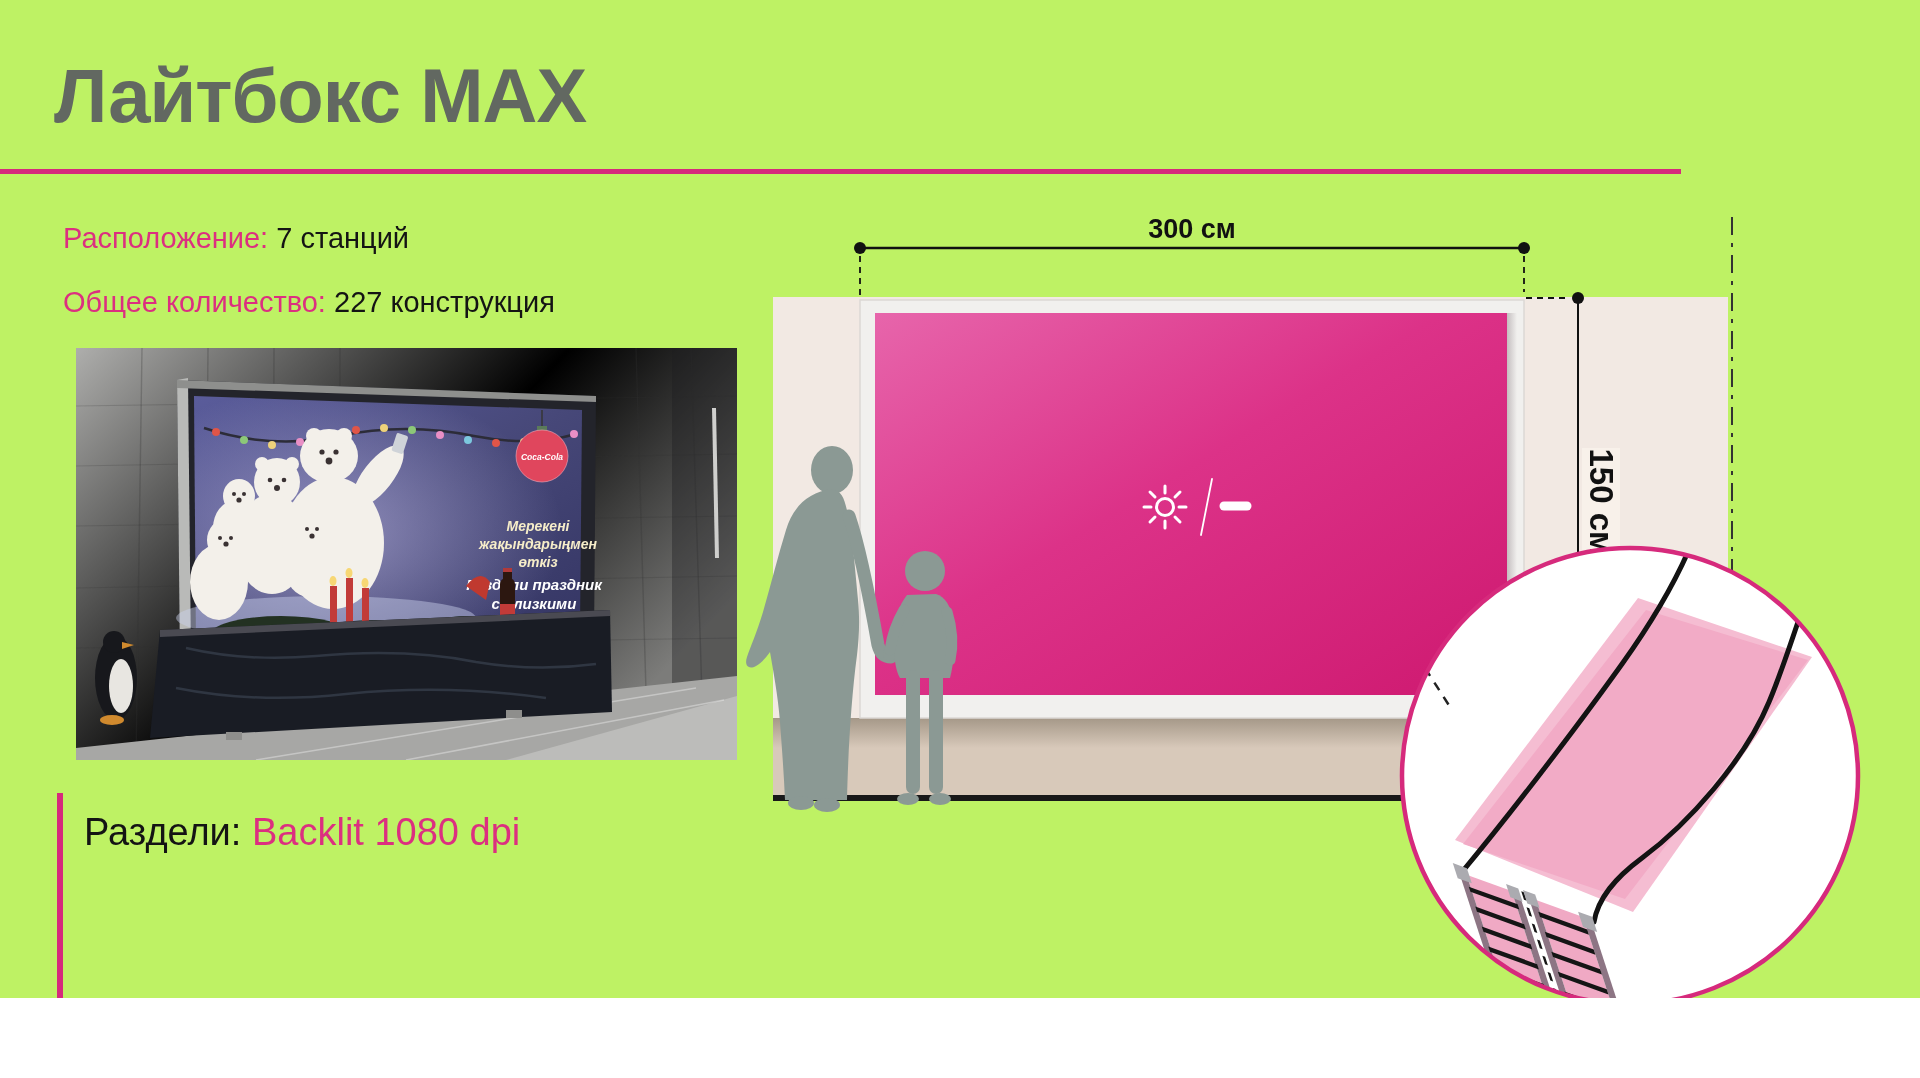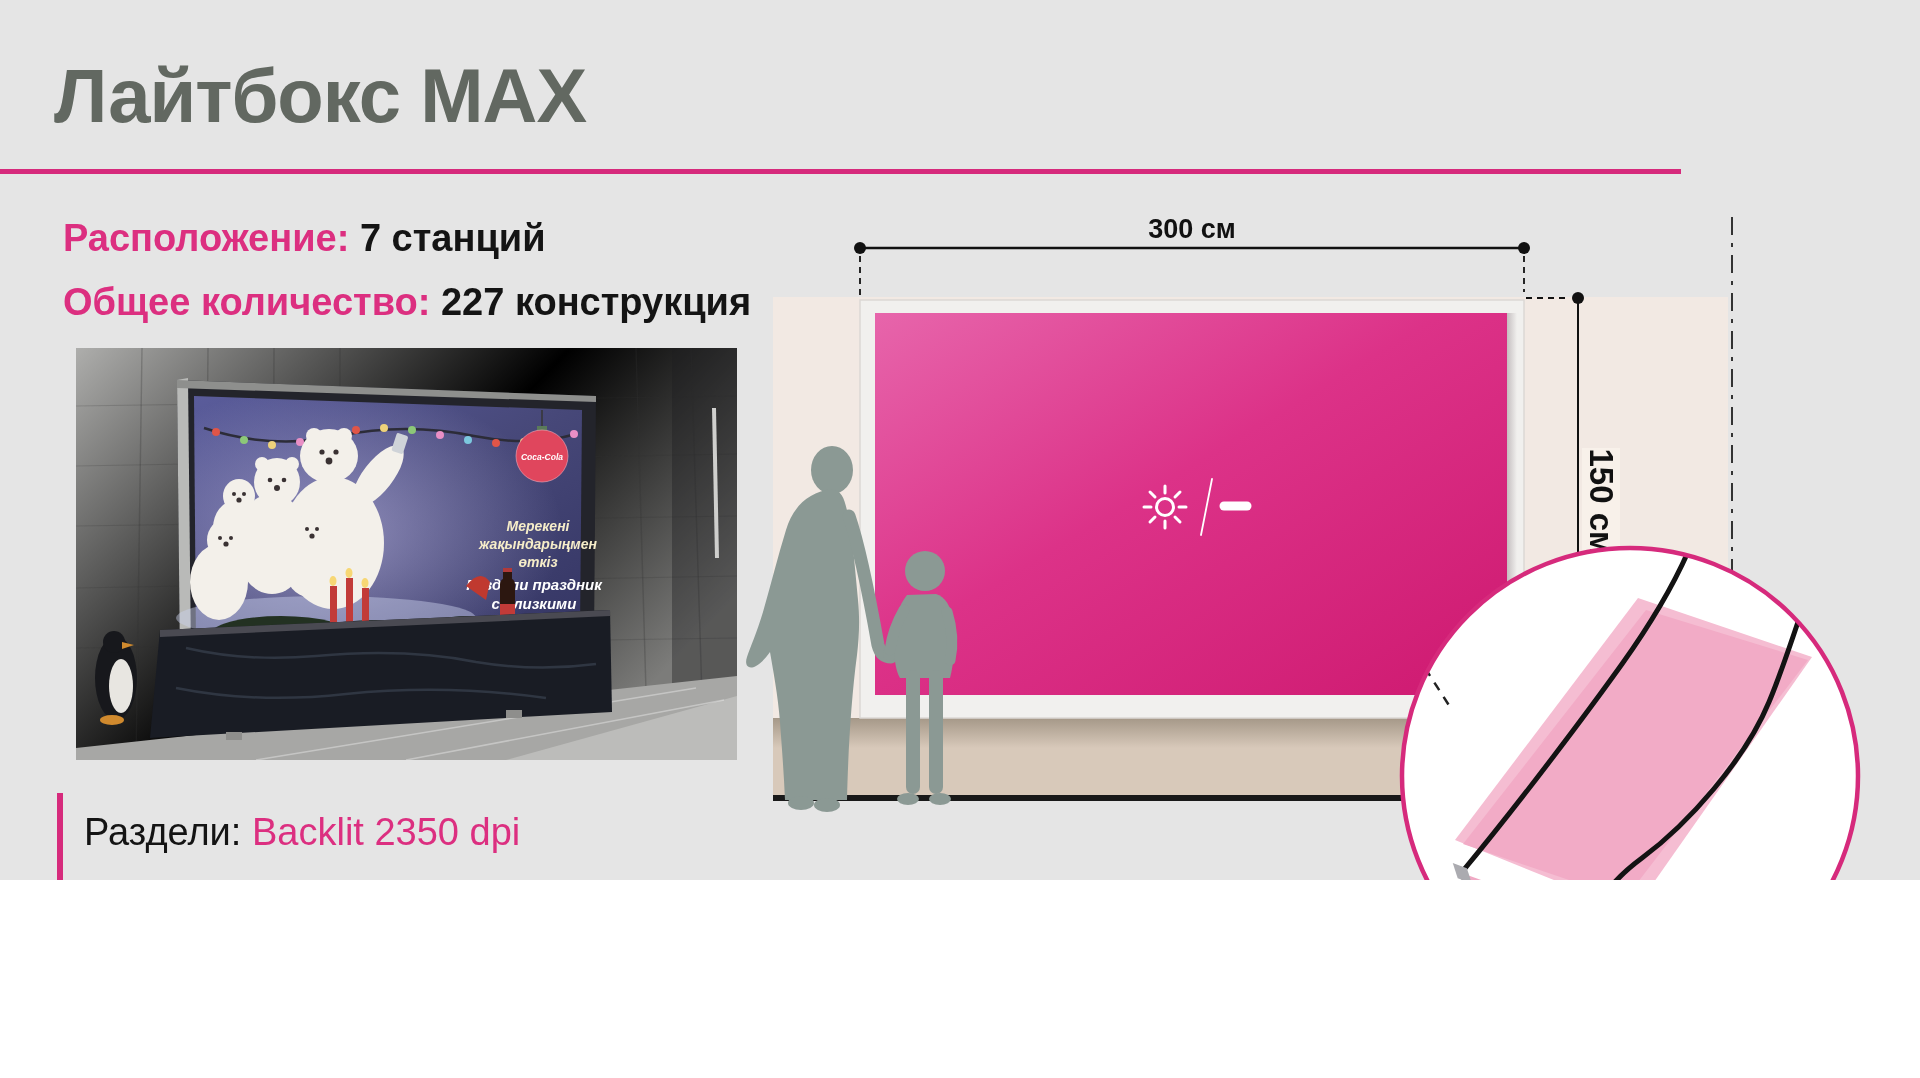--- a/index.html
+++ b/index.html
@@ -6,25 +6,25 @@
     --accent:#d62a7c;
     --text-pink:#dc2f80;
     --title-color:#626861;
     --text-color:#141414;
     --wall:#f2e9e3;
     --silhouette:#8b9994;
   }
   *{margin:0;padding:0;box-sizing:border-box;}
   html,body{background:#fff;}
   body{font-family:"Liberation Sans", sans-serif;}
-  .slide{position:relative;width:1920px;height:880px;background:#e5e5e5;overflow:hidden;}
+  .slide{position:relative;width:1920px;height:998px;background:#bef264;overflow:hidden;}
   .title{position:absolute;left:54px;top:52px;font-size:76px;font-weight:700;
          color:var(--title-color);letter-spacing:-1px;white-space:nowrap;}
   .divider{position:absolute;left:0;top:169px;width:1681px;height:5px;background:var(--accent);}
-  .stats{position:absolute;left:63px;top:206px;font-size:38px;line-height:64px;white-space:nowrap;font-weight:bold;}
+  .stats{position:absolute;left:63px;top:206px;font-size:29px;line-height:64px;white-space:nowrap;}
   .stats .lbl{color:var(--text-pink);}
   .stats .val{color:var(--text-color);}
   .specs{position:absolute;left:84px;top:798px;font-size:38px;line-height:69px;white-space:nowrap;}
   .specs .lbl{color:var(--text-color);}
   .specs .val{color:var(--text-pink);}
   .spec-bar{position:absolute;left:57px;top:793px;width:6px;height:214px;background:var(--accent);}
   .photo{position:absolute;left:76px;top:348px;width:661px;height:412px;}
   .diagram{position:absolute;left:0;top:0;width:1920px;height:1078px;}
   svg text{font-family:"Liberation Sans", sans-serif;}
 </style>
@@ -210,21 +210,21 @@
       <circle cx="38" cy="294" r="11" fill="#17181c"></circle>
       <polygon points="46,294 58,297 46,301" fill="#d08a2e"></polygon>
       <ellipse cx="36" cy="372" rx="12" ry="5" fill="#d08a2e"></ellipse>
     </g>
   </svg>
 
   <div class="spec-bar"></div>
   <div class="specs">
     <div>
       <span class="lbl">Раздели:</span>
-      <span class="val">Backlit 2350 dpi</span>
+      <span class="val">Backlit 1080 dpi</span>
     </div>
   </div>
 
   <svg class="diagram" viewBox="0 0 1920 1078">
     <defs>
       <linearGradient id="screenGrad" x1="0" y1="0" x2="1" y2="1">
         <stop offset="0" stop-color="#e765ab"></stop>
         <stop offset="0.45" stop-color="#dc3288"></stop>
         <stop offset="1" stop-color="#ce1970"></stop>
       </linearGradient>

